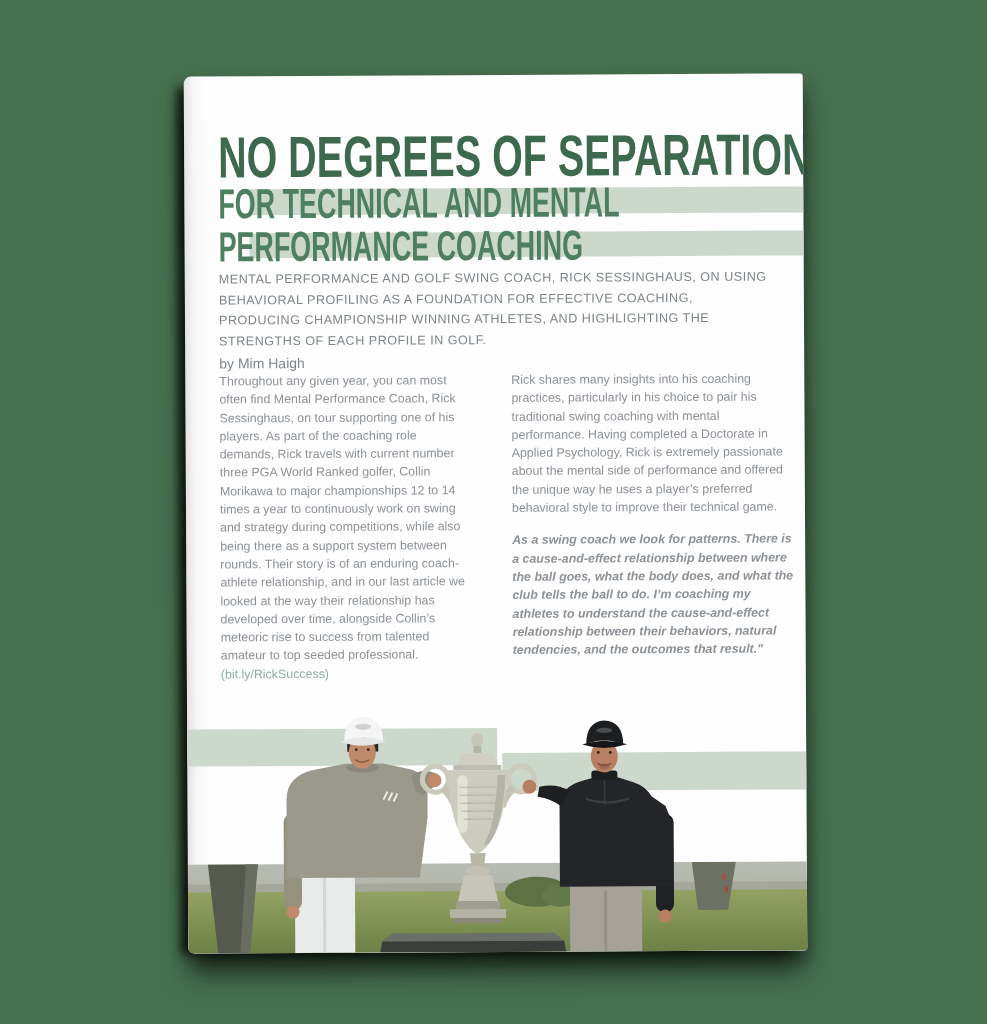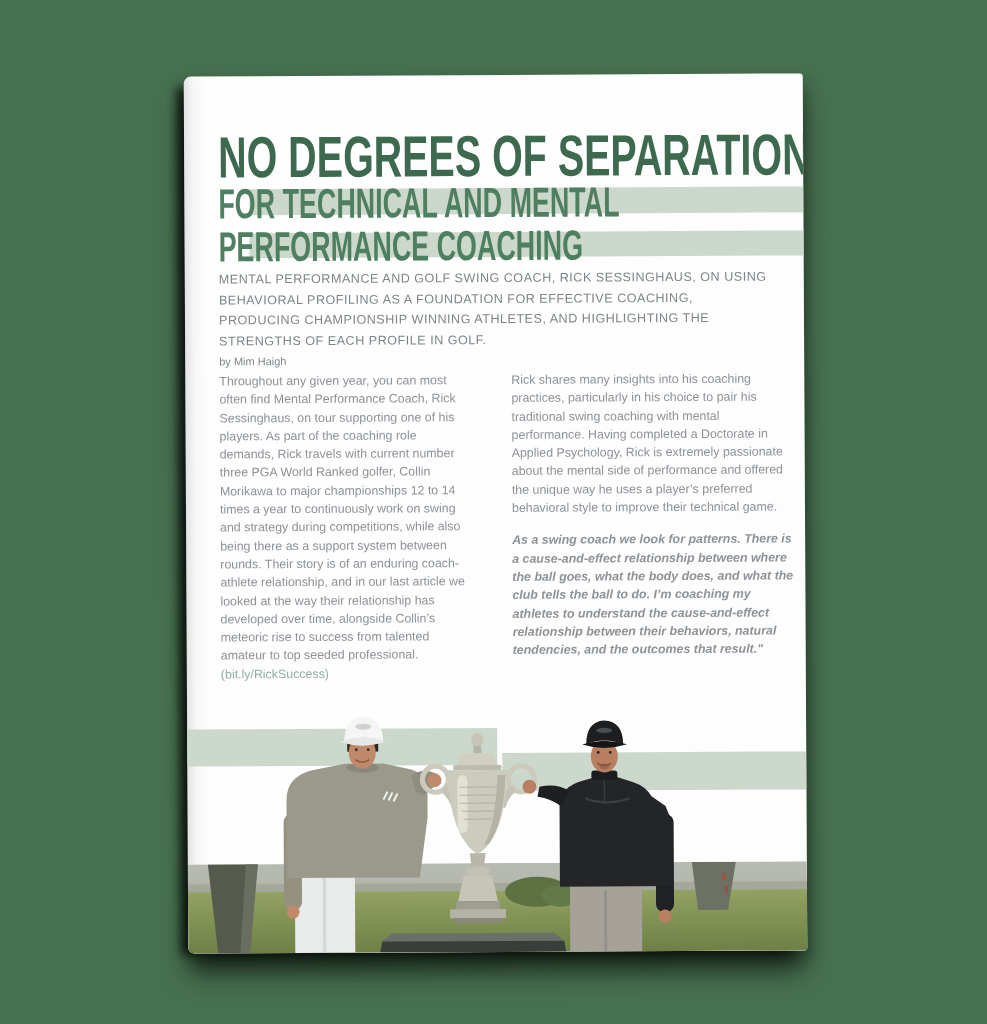--- a/index.html
+++ b/index.html
@@ -33,21 +33,21 @@
   .h2{font-size:42px;line-height:42px;color:#4d7f60;transform:scaleX(.64);}
   .h2a{top:107px;}
   .h2b{top:150px;}
   .standfirst{
     position:absolute;left:34px;top:193px;width:556px;z-index:2;
     font-size:12.6px;line-height:20.7px;letter-spacing:.5px;
     color:#7e8588;margin:0;
   }
   .byline{
     position:absolute;left:34px;top:279px;z-index:2;
-    font-size:11px;color:#7e8588;margin:0;
+    font-size:14px;color:#7e8588;margin:0;
   }
   .cols{
     position:absolute;left:34px;top:296px;width:580px;z-index:2;
     display:flex;gap:46px;
   }
   .col-left{width:246px;flex:none;}
   .col-right{flex:1;min-width:0;}
   .cols p{margin:0;font-size:12.4px;line-height:18.3px;color:#8d9297;}
   .col-right .bodytext{padding-right:14px;}
   .article-link{display:block;font-size:12.4px;line-height:18.3px;color:#8fb0a0;text-decoration:none;}

